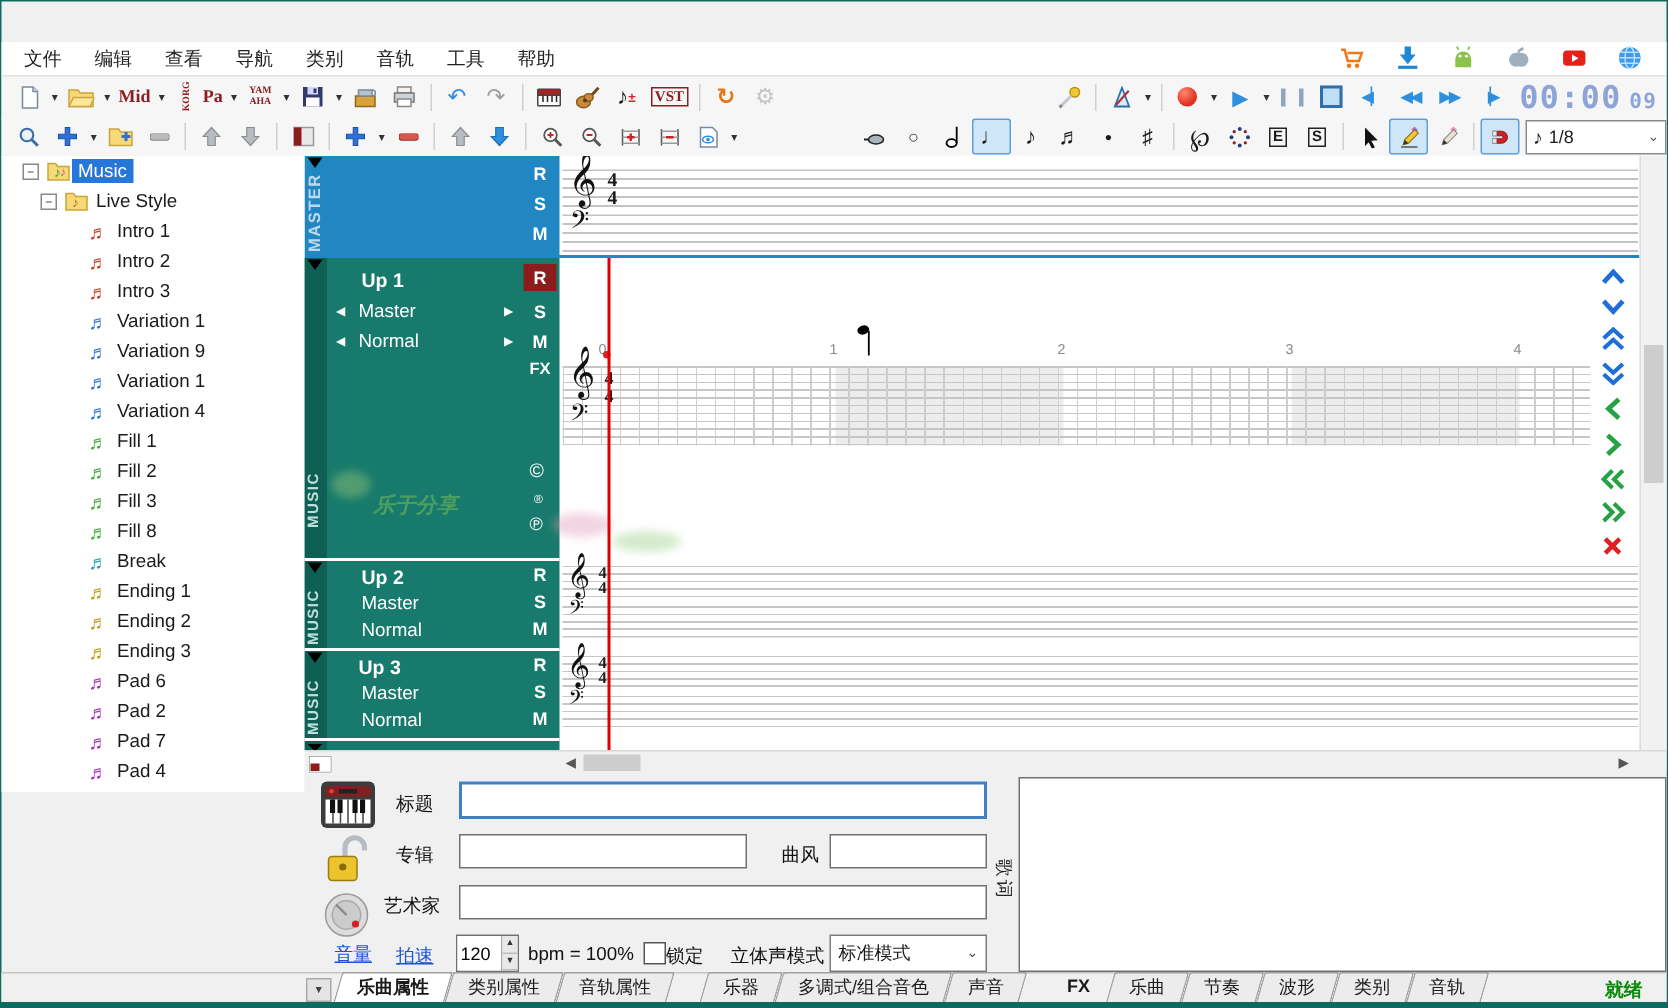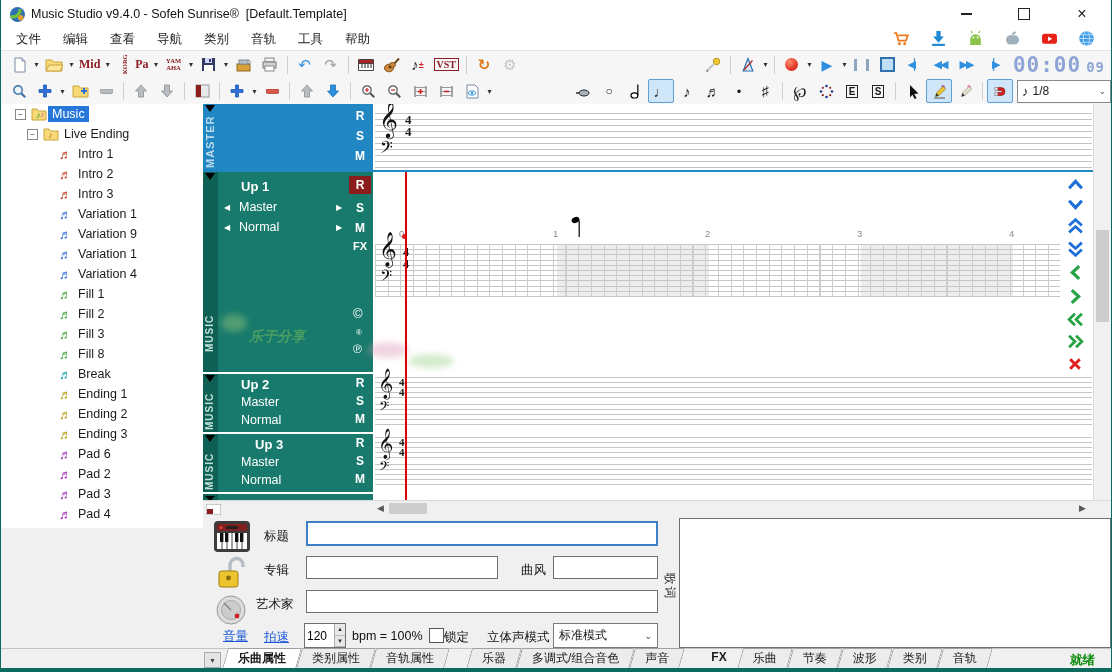--- a/index.html
+++ b/index.html
@@ -108,41 +108,20 @@
   .tab.plain .tab-label{font-weight:bold}
   .ready{position:absolute;right:16px;top:3px;font-size:12.5px;font-weight:bold;color:#0b8a0b}
   .bstrip{position:absolute;left:0;right:0;top:668px;height:4px;background:#0d6a5e}
   svg{display:block}
 </style>
 </head>
 <body>
 
 <div id="app">
 
-  <div class="titlebar">
-    <span class="abs" style="left:8px;top:6px">
-      <svg width="17" height="17" viewBox="0 0 16 16">
-          <circle cx="8" cy="8" r="7" fill="#2f6fb3"></circle>
-          <path d="M1.5 10a7 7 0 0 0 9-7" fill="none" stroke="#6fbf3a" stroke-width="3"></path>
-          <circle cx="11" cy="11" r="2.6" fill="#e8a02a"></circle>
-        </svg>
-    </span>
-    <span class="title-txt">Music Studio v9.4.0 - Sofeh Sunrise®  [Default.Template]</span>
-    <div class="winbtns">
-      <div class="wbtn">
-          <div class="mini"></div>
-        </div>
-      <div class="wbtn">
-          <div class="maxi"></div>
-        </div>
-      <div class="wbtn">
-          <span class="xgl">×</span>
-        </div>
-    </div>
-  </div>
 
   <div class="menubar">
     <div class="menus">
 
     <span class="menu-item">文件</span>
         <span class="menu-item">编辑</span>
         <span class="menu-item">查看</span>
         <span class="menu-item">导航</span>
         <span class="menu-item">类别</span>
         <span class="menu-item">音轨</span>
@@ -540,21 +519,21 @@
       <span class="t-label sel-label">Music</span>
     </div>
     <div class="tree-row" style="padding-left:26px">
       <span class="expander">−</span>
       <span class="t-ico">
           <svg width="16" height="13" viewBox="0 0 16 13">
             <path d="M1 1h5l1.5 2H15v9H1z" fill="#f7d978" stroke="#c9a53f"></path>
             <text x="5" y="10" font-size="9" fill="#c06a18">♪</text>
           </svg>
         </span>
-      <span class="t-label">Live Ending</span>
+      <span class="t-label">Live Style</span>
     </div>
     <div>
 
         <div class="tree-row" style="padding-left:56px">
           <span class="t-ico" style="color: rgb(196, 58, 32);">♬</span>
           <span class="t-label">Intro 1</span>
         </div>
 
         <div class="tree-row" style="padding-left:56px">
           <span class="t-ico" style="color: rgb(196, 58, 32);">♬</span>
@@ -631,21 +610,21 @@
           <span class="t-label">Pad 6</span>
         </div>
 
         <div class="tree-row" style="padding-left:56px">
           <span class="t-ico" style="color: rgb(163, 43, 184);">♬</span>
           <span class="t-label">Pad 2</span>
         </div>
 
         <div class="tree-row" style="padding-left:56px">
           <span class="t-ico" style="color: rgb(163, 43, 184);">♬</span>
-          <span class="t-label">Pad 3</span>
+          <span class="t-label">Pad 7</span>
         </div>
 
         <div class="tree-row" style="padding-left:56px">
           <span class="t-ico" style="color: rgb(163, 43, 184);">♬</span>
           <span class="t-label">Pad 4</span>
         </div>
       </div>
   </div>
 
   <div class="trackarea">
@@ -730,21 +709,21 @@
       <span class="clef" style="left:3px;top:-2px;font-size:26px">𝄞</span>
       <span class="ts" style="left:24px;top:5px;font-size:11px">4</span>
       <span class="ts" style="left:24px;top:15px;font-size:11px">4</span>
       <span class="clef" style="left:4px;top:28px;font-size:16px">𝄢</span>
     </div>
 
     <div class="head" style="top:328px;height:60px;background:#187a6c;border-top:2px solid #fff;box-sizing:border-box">
       <div class="strip-dark"></div>
       <span class="tri"></span>
       <span class="vlabel" style="left:1px;top:8px;height:48px;font-size:10px;color:#bfe0d8">MUSIC</span>
-      <span class="hname" style="left:52px;top:3px">Up 3</span>
+      <span class="hname" style="left:36px;top:3px">Up 3</span>
       <span class="hrow" style="left:38px;top:21px">Master</span>
       <span class="hrow" style="left:38px;top:39px">Normal</span>
       <span class="rsm" style="left:146px;top:2px">R</span>
       <span class="rsm" style="left:146px;top:20px">S</span>
       <span class="rsm" style="left:146px;top:38px">M</span>
     </div>
     <div class="abs" style="left:172px;top:328px;width:717px;height:60px">
       <div class="stave5b" style="left:0;top:5px;width:717px"></div>
       <div class="stave5b" style="left:0;top:32px;width:717px"></div>
       <span class="clef" style="left:3px;top:-2px;font-size:26px">𝄞</span>

